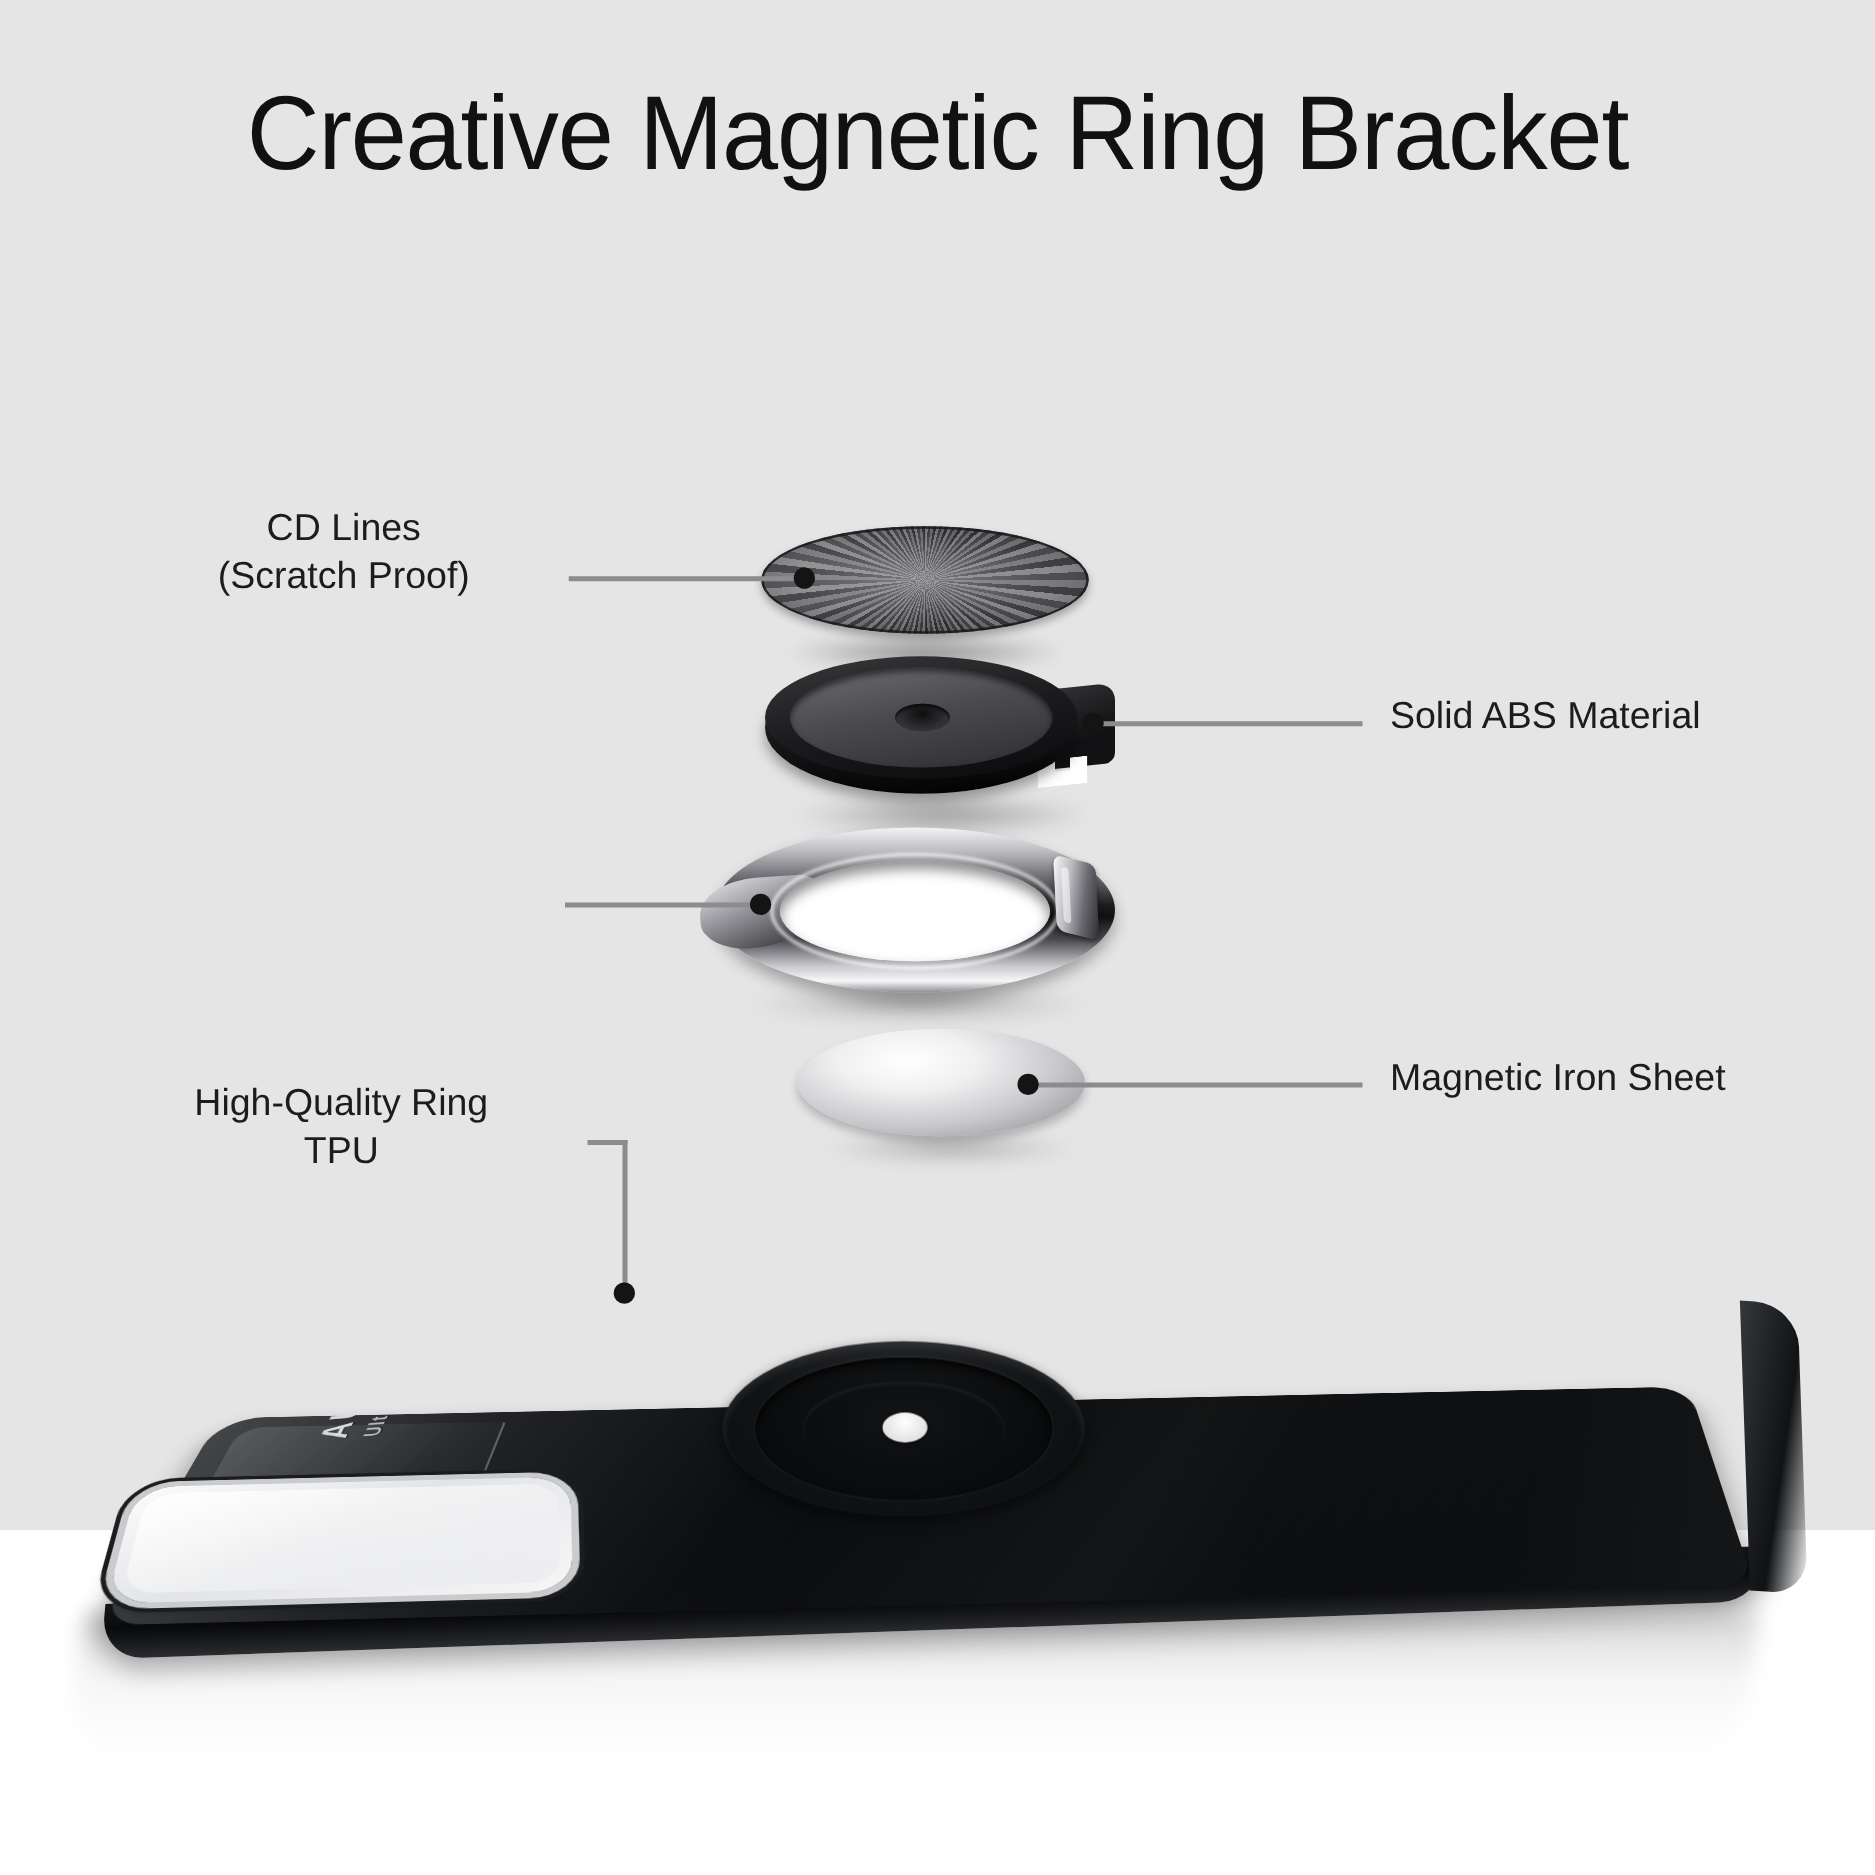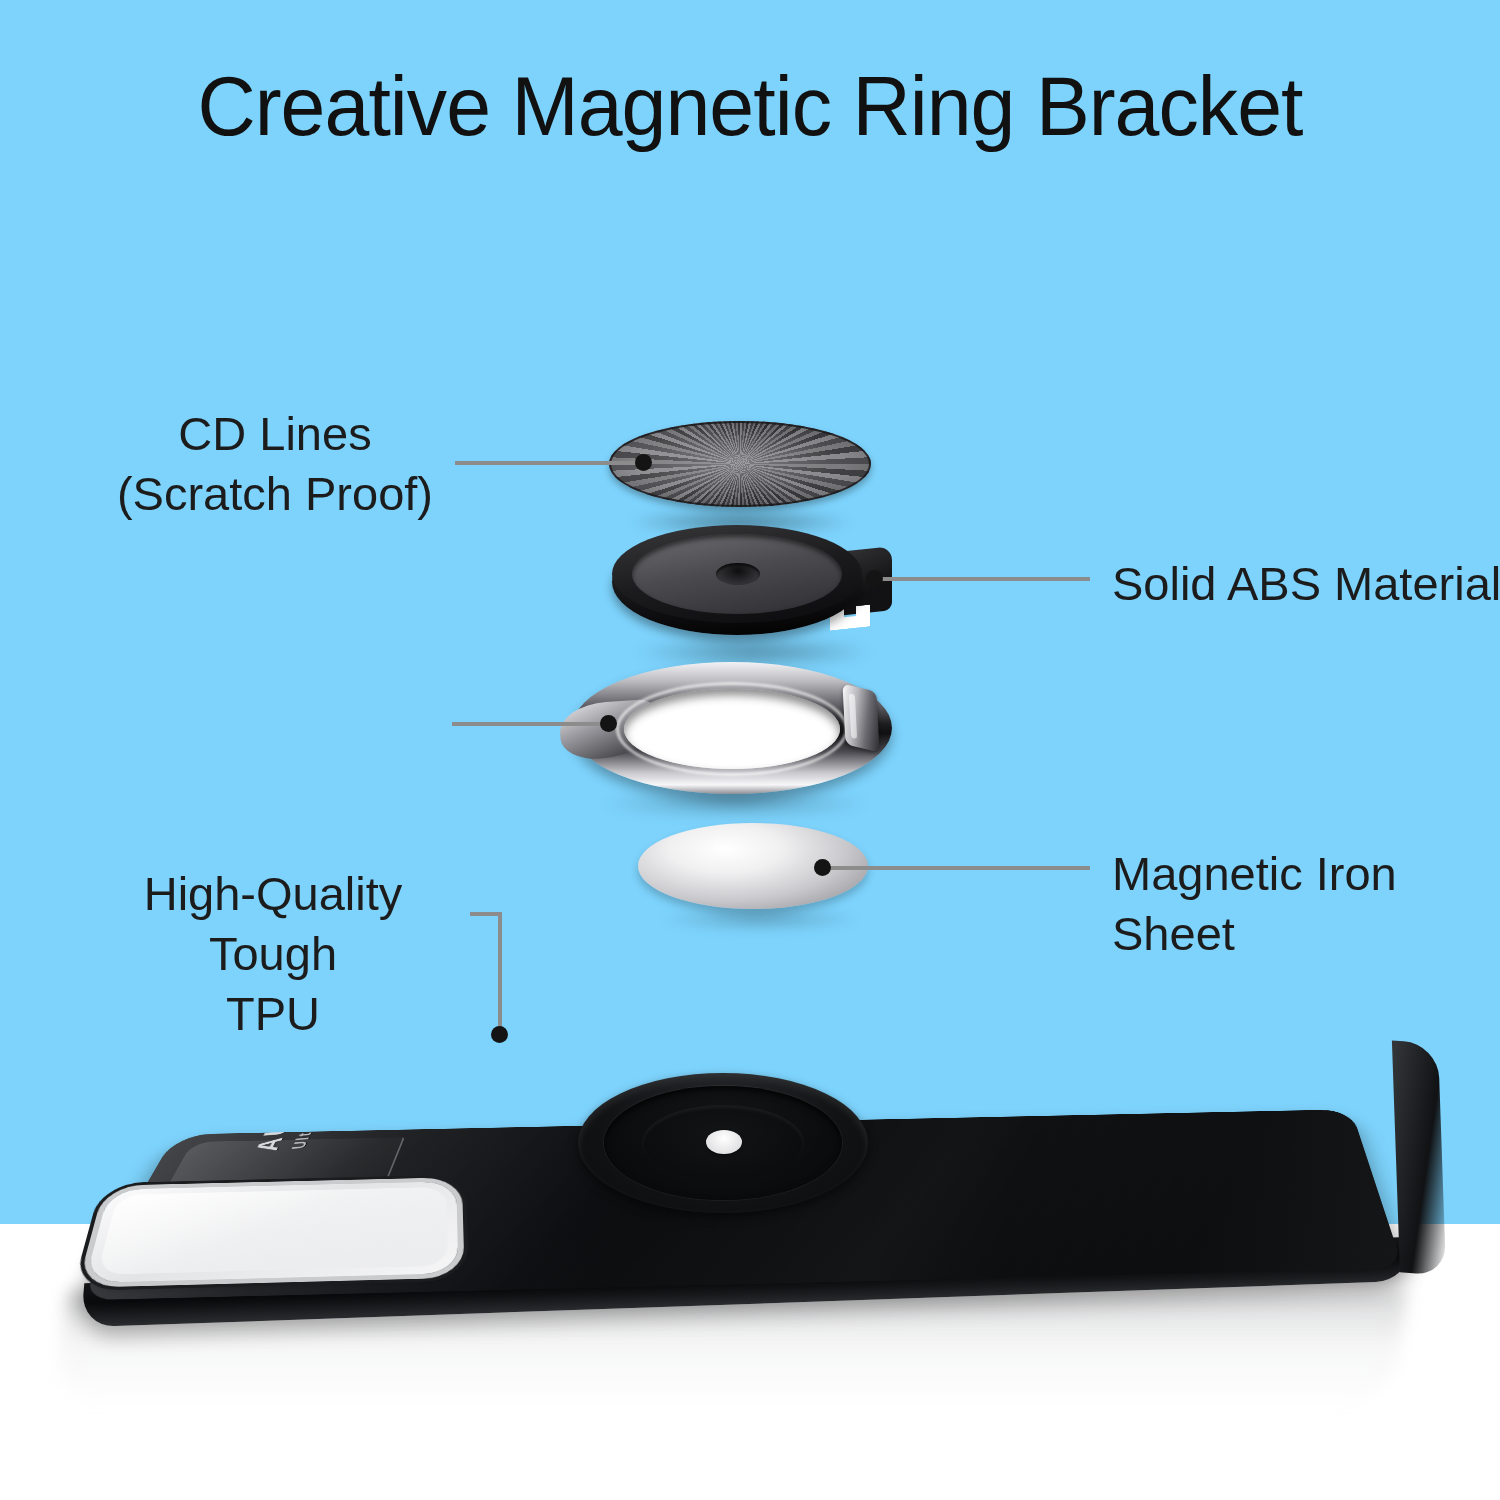--- a/index.html
+++ b/index.html
@@ -3,21 +3,21 @@
 <meta charset="utf-8">
 <style>
   html,body{margin:0;padding:0;background:#ffffff;}
   body{
     width:1500px;height:1500px;
     font-family:"Liberation Sans","DejaVu Sans",sans-serif;
     color:#1a1a1a;
     overflow:hidden;
     position:relative;
   }
-  #stage{position:relative;width:1500px;height:1224px;background:#7dd3fc;}
+  #stage{position:relative;width:1500px;height:1224px;background:#e5e5e5;}
 
   
   .title{
     position:absolute;left:0;top:62px;width:1500px;
     text-align:center;
     font-size:84px;
     font-weight:400;
     letter-spacing:-1px;
     color:#111111;
     line-height:1.05;
@@ -39,21 +39,21 @@
     font-weight:400;
     color:#d81e12;
     white-space:nowrap;
     letter-spacing:-0.5px;
     transform:scaleX(0.97);
   }
 
   
   .label{
     position:absolute;
-    font-size:47px;
+    font-size:30px;
     font-weight:400;
     color:#1c1c1c;
     line-height:1.28;
     letter-spacing:0px;
     white-space:pre-line;
   }
   .label.right{text-align:left;}
   .label.center{text-align:center;}
 
   
@@ -389,16 +389,16 @@
   <div class="dot" style="left:491px;top:1026px;"></div>
 
   <div class="label center" style="left:100px;top:404px;width:350px;">CD Lines
 (Scratch Proof)</div>
 
   <div class="label right" style="left:1112px;top:554px;width:400px;">Solid ABS Material</div>
 
 
   <div class="label right" style="left:1112px;top:844px;width:410px;">Magnetic Iron Sheet</div>
 
-  <div class="label center" style="left:78px;top:864px;width:390px;">High-Quality Tough
+  <div class="label center" style="left:78px;top:864px;width:390px;">High-Quality Ring
 TPU</div>
 
 </div>
 
 </body></html>

